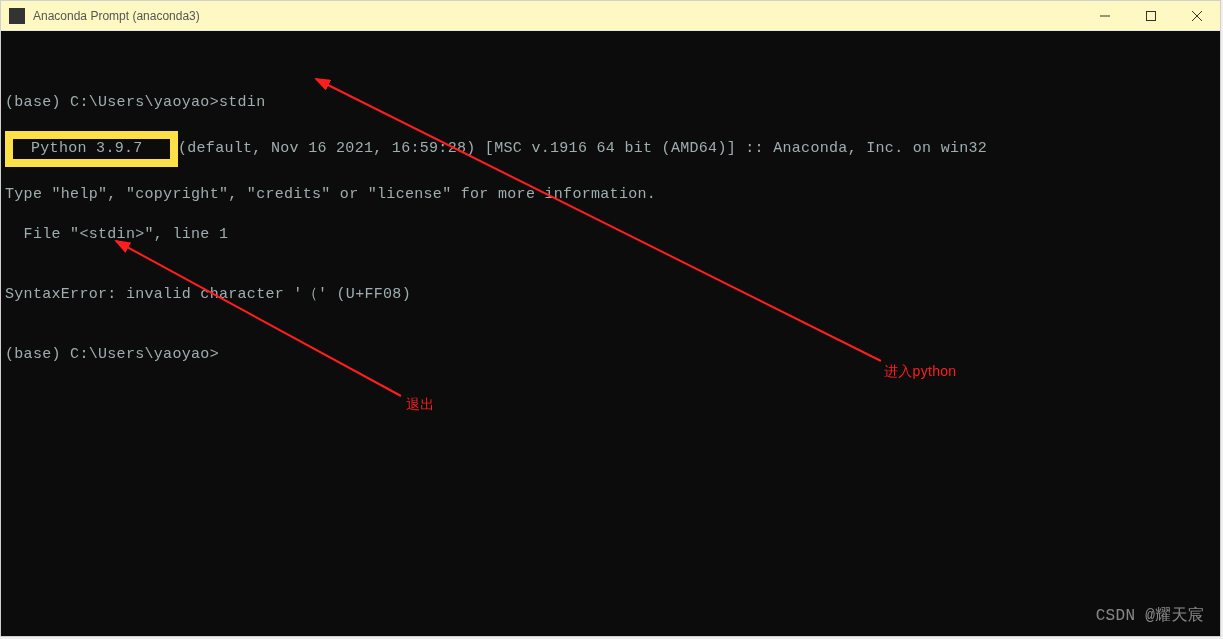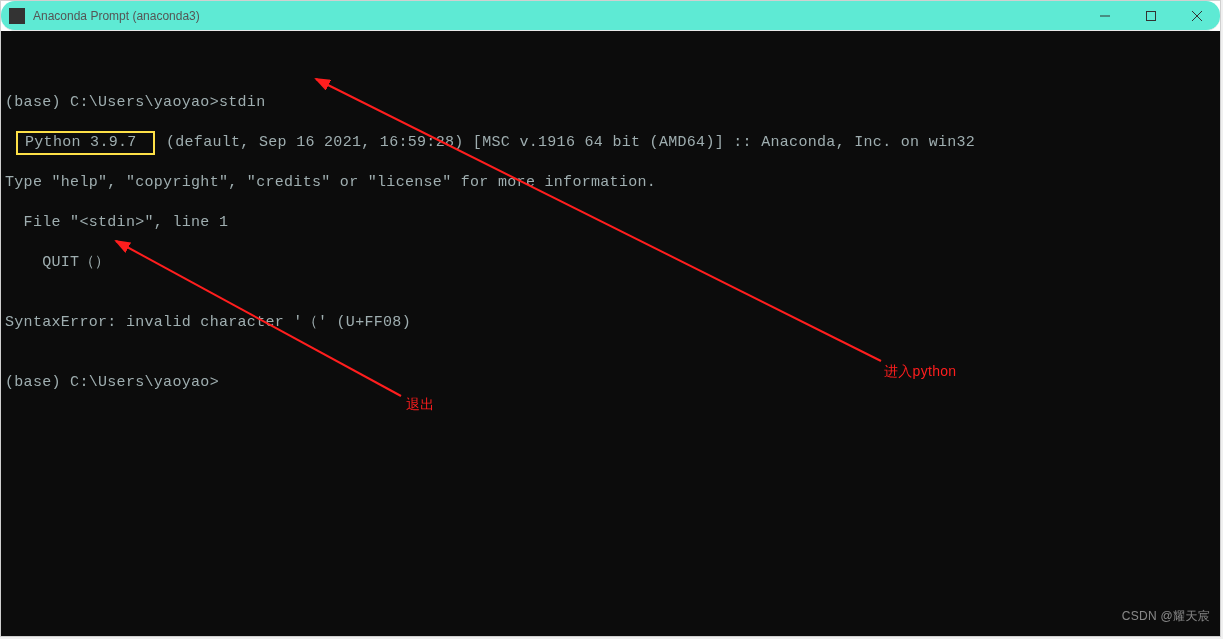--- a/index.html
+++ b/index.html
@@ -13,25 +13,24 @@
     }
     .window {
       width: 1221px;
       height: 637px;
       background: #ffffff;
       border: 1px solid #d0d0d0;
       position: relative;
     }
     .titlebar {
       height: 30px;
-      background: #5eead4;
+      background: #fef9c3;
       display: flex;
       align-items: center;
       border-bottom: 1px solid #e8e8e8;
-      border-radius: 14px;
     }
     .titlebar-icon {
       width: 16px;
       height: 16px;
       margin-left: 8px;
       margin-right: 8px;
       background: #333;
       display: inline-block;
     }
     .titlebar-title {
@@ -61,42 +60,42 @@
       font-size: 15px;
       line-height: 20px;
       letter-spacing: 0.3px;
       white-space: pre;
       font-family: Consolas, "Courier New", monospace;
       position: relative;
       overflow: hidden;
     }
     .line { display: block; }
     .highlight-box {
-      border: 2px solid #fde047;
+      border: 8px solid #fde047;
       display: inline-block;
-      padding: 0 7px;
-      margin: -2px 11px;
+      padding: 0 18px;
+      margin: -2px 0;
     }
     .annotation {
       position: absolute;
       color: #ff1e1e;
       font-family: "Microsoft YaHei", sans-serif;
       font-size: 14px;
       pointer-events: none;
     }
     .arrow-line {
       position: absolute;
       pointer-events: none;
     }
     .watermark {
       position: absolute;
-      right: 10px;
+      right: 16px;
       bottom: 10px;
-      font-size: 12px;
-      font-family: Liberation Sans, sans-serif;
+      font-size: 16px;
+      font-family: Liberation Mono, monospace;
       color: rgba(255,255,255,0.5);
     }
   </style>
 </head>
 <body>
 
 <div class="window">
   <div class="titlebar">
     <span class="titlebar-icon"></span>
     <span class="titlebar-title">Anaconda Prompt (anaconda3)</span>
@@ -116,24 +115,23 @@
             <line x1="0" y1="0" x2="10" y2="10" stroke="#333" stroke-width="1"></line>
             <line x1="10" y1="0" x2="0" y2="10" stroke="#333" stroke-width="1"></line>
           </svg>
       </div>
     </div>
   </div>
 
   <div class="terminal">
 <span class="line"> </span>
 <span class="line"><span>(base) C:\Users\yaoyao&gt;</span><span>stdin</span></span>
-<span class="line"><span class="highlight-box">Python 3.9.7 </span><span>(default, Sep 16 2021, 16:59:28) [MSC v.1916 64 bit (AMD64)] :: Anaconda, Inc. on win32</span></span>
+<span class="line"><span class="highlight-box">Python 3.9.7 </span><span>(default, Nov 16 2021, 16:59:28) [MSC v.1916 64 bit (AMD64)] :: Anaconda, Inc. on win32</span></span>
 <span class="line">Type "help", "copyright", "credits" or "license" for more information.</span>
 <span class="line">  File "&lt;stdin&gt;", line 1</span>
-<span class="line">    QUIT（）</span>
 <span class="line"></span>
 <span class="line">SyntaxError: invalid character '（' (U+FF08)</span>
 <span class="line"></span>
 <span class="line">(base) C:\Users\yaoyao&gt;</span>
 
     
     <svg class="arrow-line" style="left:0;top:0;width:1220px;height:600px;">
       <defs>
         <marker id="arrowhead1" markerWidth="8" markerHeight="6" refX="7" refY="3" orient="auto">
           <polygon points="0 0, 8 3, 0 6" fill="#ff1e1e"></polygon>

